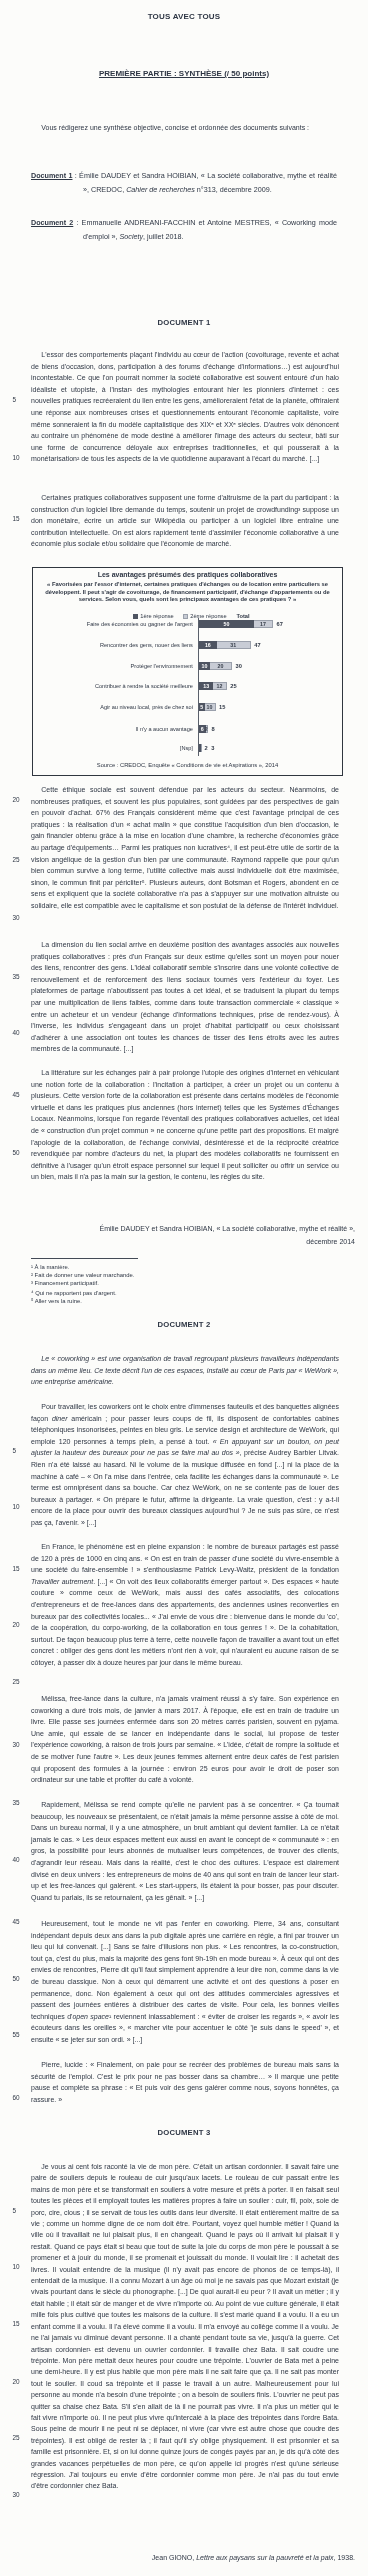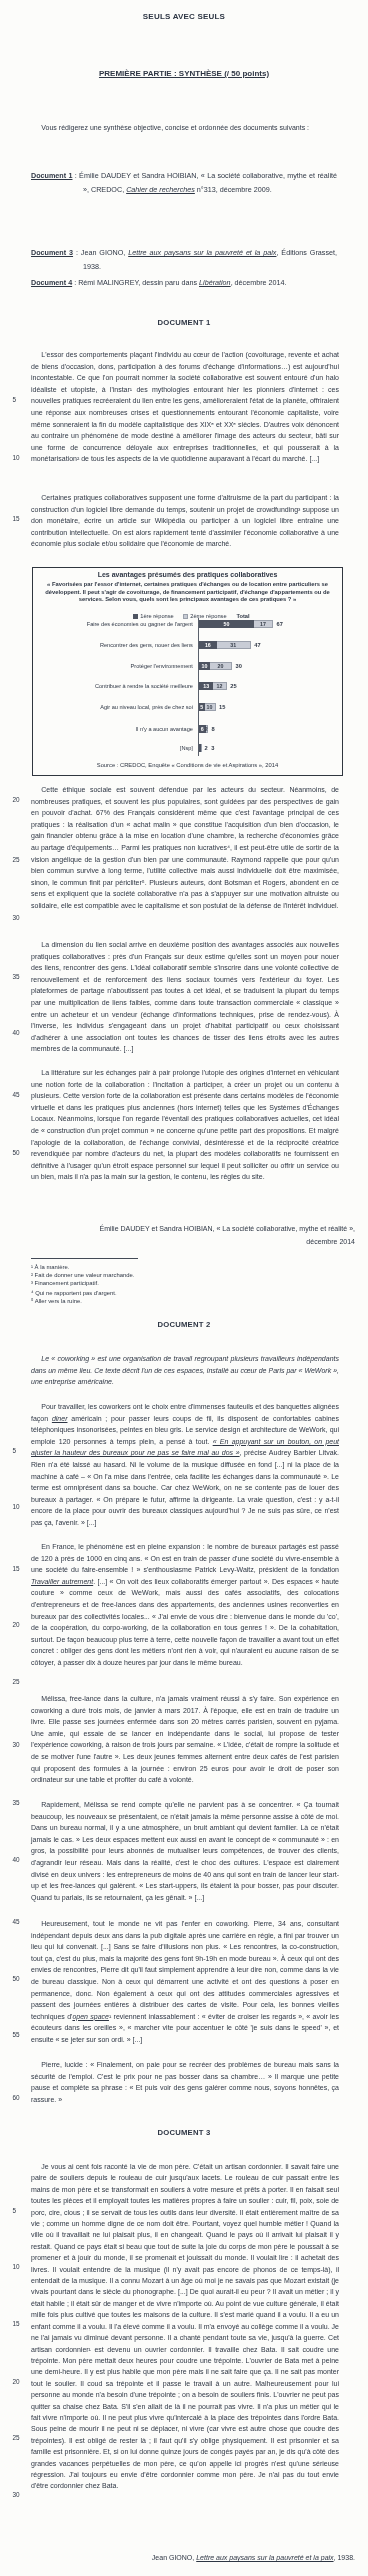--- a/index.html
+++ b/index.html
@@ -10,21 +10,21 @@
   .h1{font-weight:bold;font-size:8px;letter-spacing:0.2px;}
   .part{font-weight:bold;font-size:8px;}
   .part span{text-decoration:underline;}
   .dochead{font-weight:bold;font-size:7.7px;letter-spacing:0.2px;}
   .para{left:31px;width:308px;font-size:7px;line-height:11.6px;text-align:justify;text-indent:10.3px;}
   .tight{line-height:11.4px;}
   .intro{font-style:italic;}
   .lnum{position:absolute;left:12.4px;font-size:6.4px;color:#2e3644;}
   .entry{left:31px;width:306px;font-size:7.2px;line-height:13.7px;text-align:justify;padding-left:52px;text-indent:-52px;box-sizing:border-box;}
   .entry .lbl{font-weight:bold;text-decoration:underline;}
-  .it{font-style:italic;text-decoration:underline;}
+  .it{font-style:italic;}
   .sig{left:31px;right:14px;width:324px;font-size:7px;line-height:13px;text-align:right;}
   .fnrule{left:31px;width:107px;border-top:0.8px solid #434a56;height:0;}
   .fn{left:31px;width:294px;font-size:5.9px;line-height:8.1px;}
   
   .chart{left:32px;top:567px;width:311px;height:209px;border:0.8px solid #30363f;box-sizing:border-box;background:#fcfcfa;}
   .ct{position:absolute;top:2.6px;width:100%;text-align:center;font-size:7px;font-weight:bold;}
   .cq{position:absolute;top:13px;left:4.1px;right:4.1px;text-align:center;font-size:5.8px;line-height:7.7px;font-weight:bold;}
   .cleg{position:absolute;top:45px;width:100%;text-align:center;font-size:5.7px;}
   .sw{display:inline-block;width:4.6px;height:4.6px;margin:0 2.6px -0.5px 7.7px;}
   .sw1{background:#4e5461;}
@@ -39,27 +39,26 @@
   .s2{background:#c8ccd5;color:#3a414c;border:0.5px solid #9aa0ab;border-left:none;box-sizing:border-box;}
   .ctot{font-size:5.7px;font-weight:bold;margin-left:3.6px;white-space:nowrap;}
   .ctot.v{margin-left:2.1px;}
   .csrc{position:absolute;top:194px;width:100%;text-align:center;font-size:5.8px;}
 </style>
 </head>
 <body>
 
 <div id="page">
 
-  <div class="abs ctr h1" style="top:12.4px">SEULS AVEC SEULS</div>
+  <div class="abs ctr h1" style="top:12.4px">TOUS AVEC TOUS</div>
   <div class="abs ctr part" style="top:69px"><span>PREMIÈRE PARTIE : SYNTHÈSE (/ 50 points)</span></div>
   <div class="abs para" style="top:122px">Vous rédigerez une synthèse objective, concise et ordonnée des documents suivants :</div>
 
   <div class="abs entry" style="top:169px"><span class="lbl">Document 1</span><span><span> : Émilie DAUDEY et Sandra HOIBIAN, « La société collaborative, mythe et réalité », CREDOC, </span><span class="it">Cahier de recherches</span><span> n°313, décembre 2009.</span></span></div>
-  <div class="abs entry" style="top:246px"><span class="lbl">Document 3</span><span><span> : Jean GIONO, </span><span class="it">Lettre aux paysans sur la pauvreté et la paix</span><span>, Éditions Grasset, 1938.</span></span></div>
-  <div class="abs entry" style="top:276px"><span class="lbl">Document 4</span><span><span> : Rémi MALINGREY, dessin paru dans </span><span class="it">Libération</span><span>, décembre 2014.</span></span></div>
+  <div class="abs entry" style="top:216px"><span class="lbl">Document 2</span><span><span> : Emmanuelle ANDREANI-FACCHIN et Antoine MESTRES, « Coworking mode d'emploi », </span><span class="it">Society</span><span>, juillet 2018.</span></span></div>
 
   <div class="abs ctr dochead" style="top:318px">DOCUMENT 1</div>
   <div class="abs para" style="top:349px">L'essor des comportements plaçant l'individu au cœur de l'action (covoiturage, revente et achat de biens d'occasion, dons, participation à des forums d'échange d'informations…) est aujourd'hui incontestable. Ce que l'on pourrait nommer la société collaborative est souvent entouré d'un halo idéaliste et utopiste, à l'instar¹ des mythologies entourant hier les pionniers d'internet : ces nouvelles pratiques recréeraient du lien entre les gens, amélioreraient l'état de la planète, offriraient une réponse aux nombreuses crises et questionnements entourant l'économie capitaliste, voire même sonneraient la fin du modèle capitalistique des XIXᵉ et XXᵉ siècles. D'autres voix dénoncent au contraire un phénomène de mode destiné à améliorer l'image des acteurs du secteur, bâti sur une forme de concurrence déloyale aux entreprises traditionnelles, et qui pousserait à la monétarisation² de tous les aspects de la vie quotidienne auparavant à l'écart du marché. [...]</div>
   <div class="abs para" style="top:492px">Certaines pratiques collaboratives supposent une forme d'altruisme de la part du participant : la construction d'un logiciel libre demande du temps, soutenir un projet de crowdfunding³ suppose un don monétaire, écrire un article sur Wikipédia ou participer à un logiciel libre entraîne une contribution intellectuelle. On est alors rapidement tenté d'assimiler l'économie collaborative à une économie plus sociale et/ou solidaire que l'économie de marché.</div>
 
   <div class="abs chart">
     <div class="ct">Les avantages présumés des pratiques collaboratives</div>
     <div class="cq">
       <span>« Favorisées par l'essor d'internet, certaines pratiques d'échanges ou de location entre particuliers se développent. Il</span> <span>peut s'agir de covoiturage, de financement participatif, d'échange d'appartements ou de services. Selon vous, quels</span> <span>sont les principaux avantages de ces pratiques ? »</span>
     </div>

